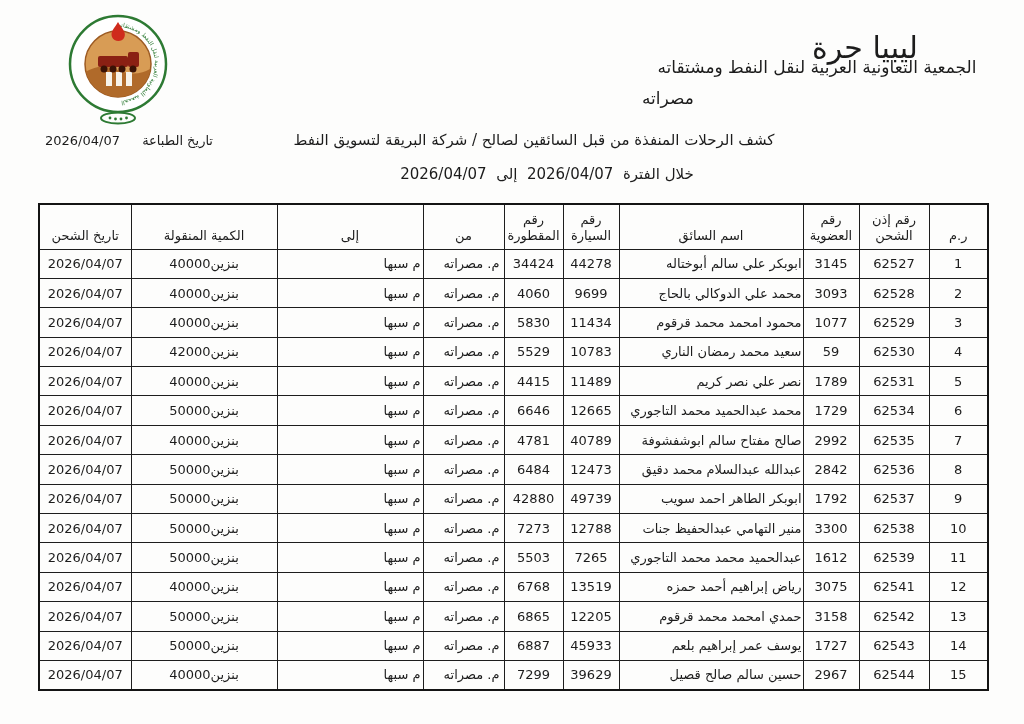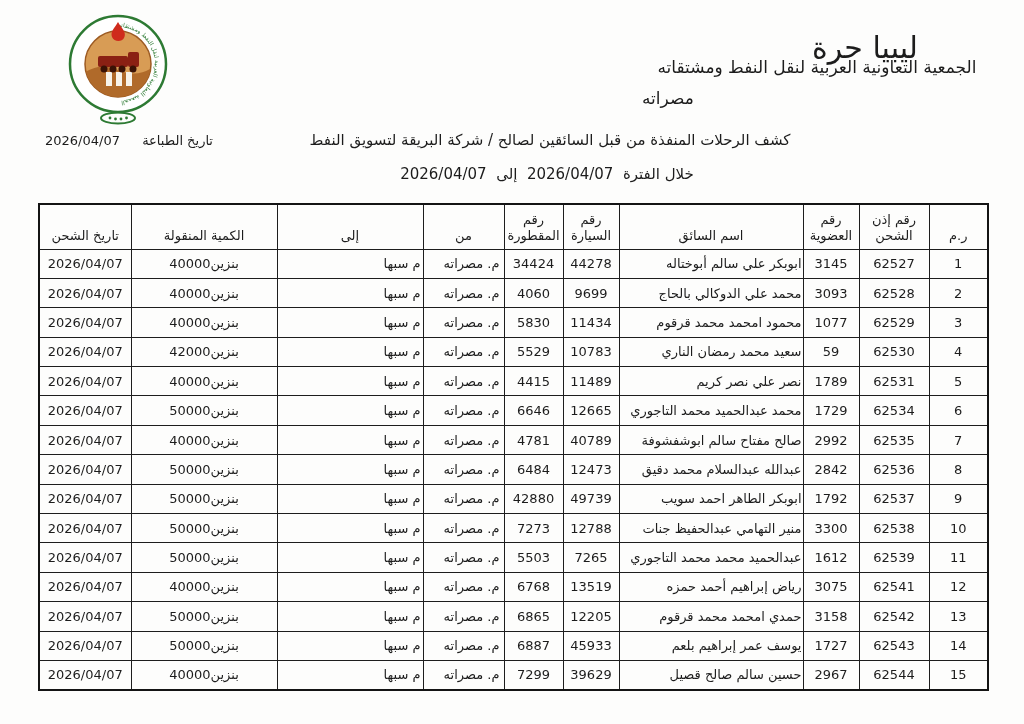--- a/index.html
+++ b/index.html
@@ -6,21 +6,21 @@
   .page {
     position:relative; width:1024px; height:724px;
     background:#fdfdfc; overflow:hidden;
     font-family:"DejaVu Sans", sans-serif; color:#1c1c1c;
   }
   .abs { position:absolute; }
   
   .doc-title   { top:30px;  left:715px; width:300px; text-align:center; font-size:30px; }
   .doc-org     { top:57px;  left:607px; width:420px; text-align:center; font-size:17px; }
   .doc-city    { top:88px;  left:642px; width:160px; text-align:left; font-size:17px; }
-  .report-l1   { top:131px; left:300px; width:500px; text-align:center; font-size:15px; direction:rtl; }
+  .report-l1   { top:131px; left:284px; width:500px; text-align:center; font-size:15px; direction:rtl; }
   .report-l2   { top:165px; left:297px; width:500px; text-align:center; font-size:15px; direction:rtl; white-space:pre-wrap; }
   .print-date  { top:133px; left:45px;  width:168px; direction:rtl; display:flex; justify-content:space-between; font-size:13px; }
   .logo-wrap   { top:6px; left:62px; width:112px; height:122px; }
   
   table.trips {
     position:absolute; top:203px; left:38px; width:949px;
     border-collapse:collapse; table-layout:fixed; direction:rtl;
     border:2px solid #141414; font-size:13px;
   }
   .trips th, .trips td { border:1.5px solid #1d1d1d; overflow:hidden; }

